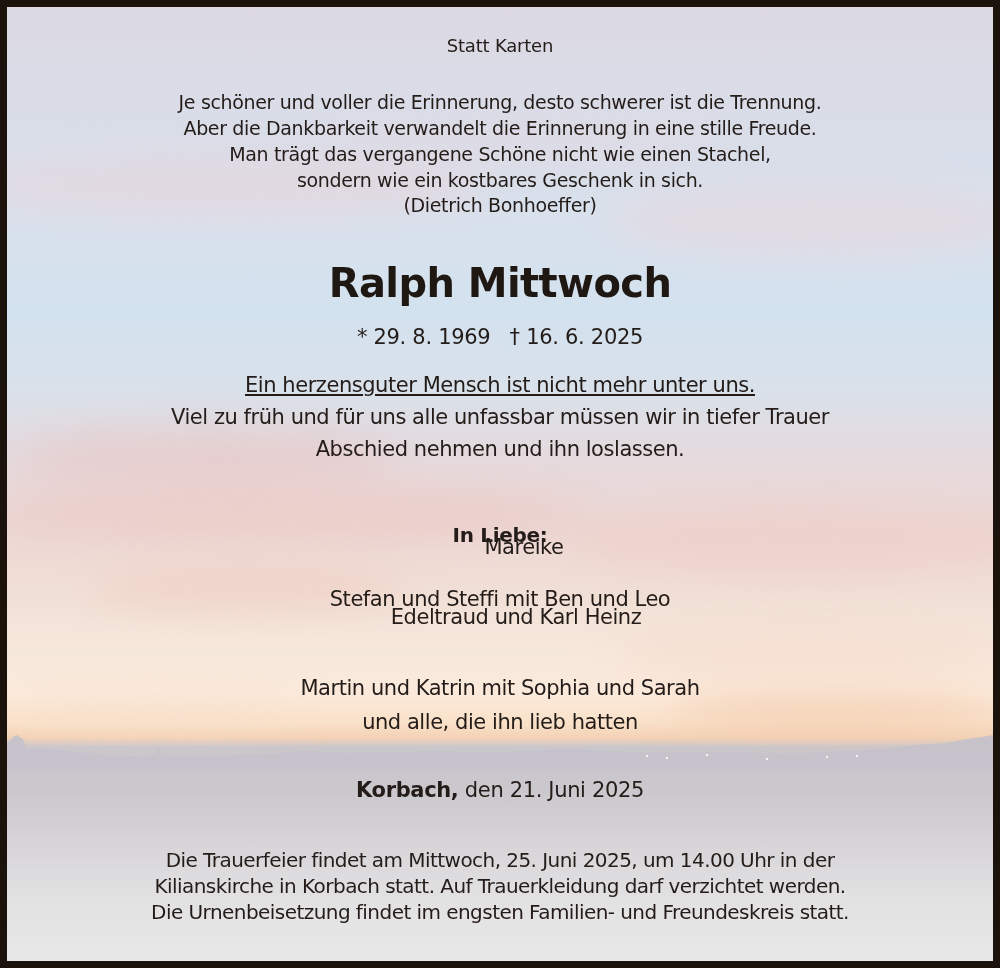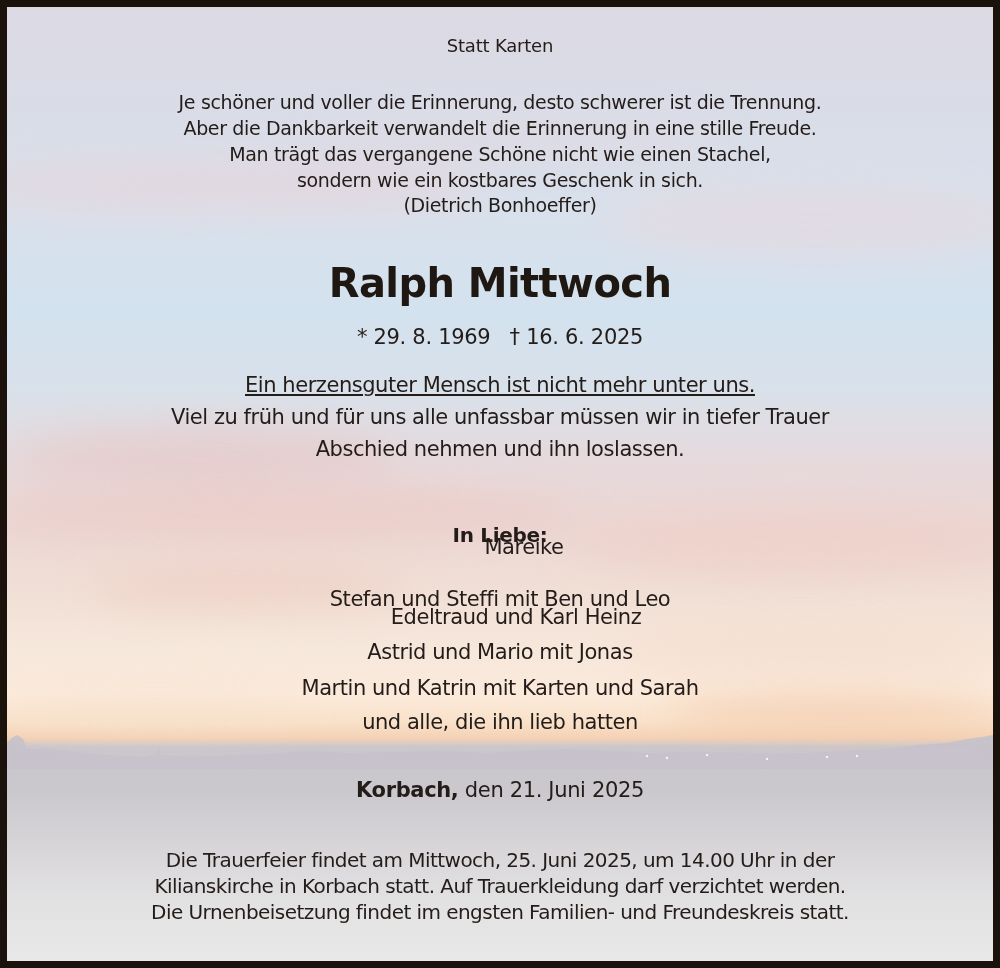--- a/index.html
+++ b/index.html
@@ -154,22 +154,21 @@
       </div>
 
       <div class="line msg m1">Ein herzensguter Mensch ist nicht mehr unter uns.</div>
       <div class="line msg m2">Viel zu früh und für uns alle unfassbar müssen wir in tiefer Trauer</div>
       <div class="line msg m3">Abschied nehmen und ihn loslassen.</div>
 
       <div class="line liebe">In Liebe:</div>
       <div class="line mourner n1">Mareike</div>
       <div class="line mourner n2">Stefan und Steffi mit Ben und Leo</div>
       <div class="line mourner n3">Edeltraud und Karl Heinz</div>
-      <div class="line mourner n4">Astrid und Mario mit Jonas</div>
-      <div class="line mourner n5">Martin und Katrin mit Karten und Sarah</div>
+      <div class="line mourner n5">Martin und Katrin mit Sophia und Sarah</div>
       <div class="line mourner n6">und alle, die ihn lieb hatten</div>
 
       <div class="line place">
         <b>Korbach,</b> <span>den 21. Juni 2025</span>
       </div>
 
       <div class="line info i1">Die Trauerfeier findet am Mittwoch, 25. Juni 2025, um 14.00 Uhr in der</div>
       <div class="line info i2">Kilianskirche in Korbach statt. Auf Trauerkleidung darf verzichtet werden.</div>
       <div class="line info i3">Die Urnenbeisetzung findet im engsten Familien- und Freundeskreis statt.</div>
     </div>

